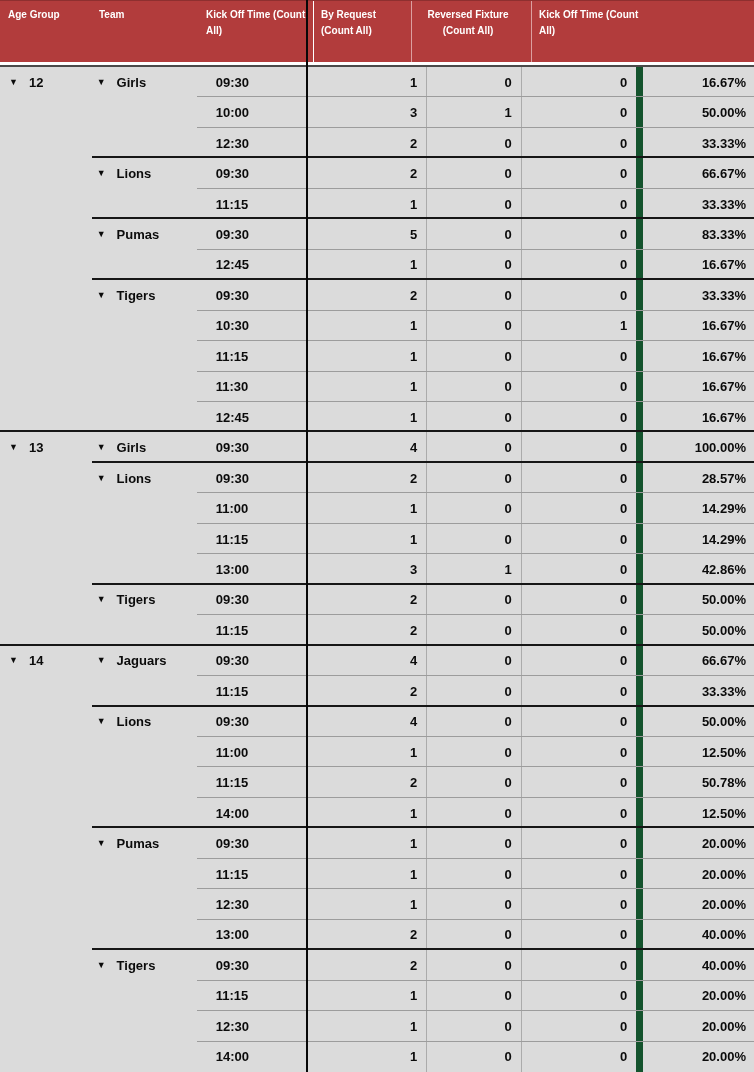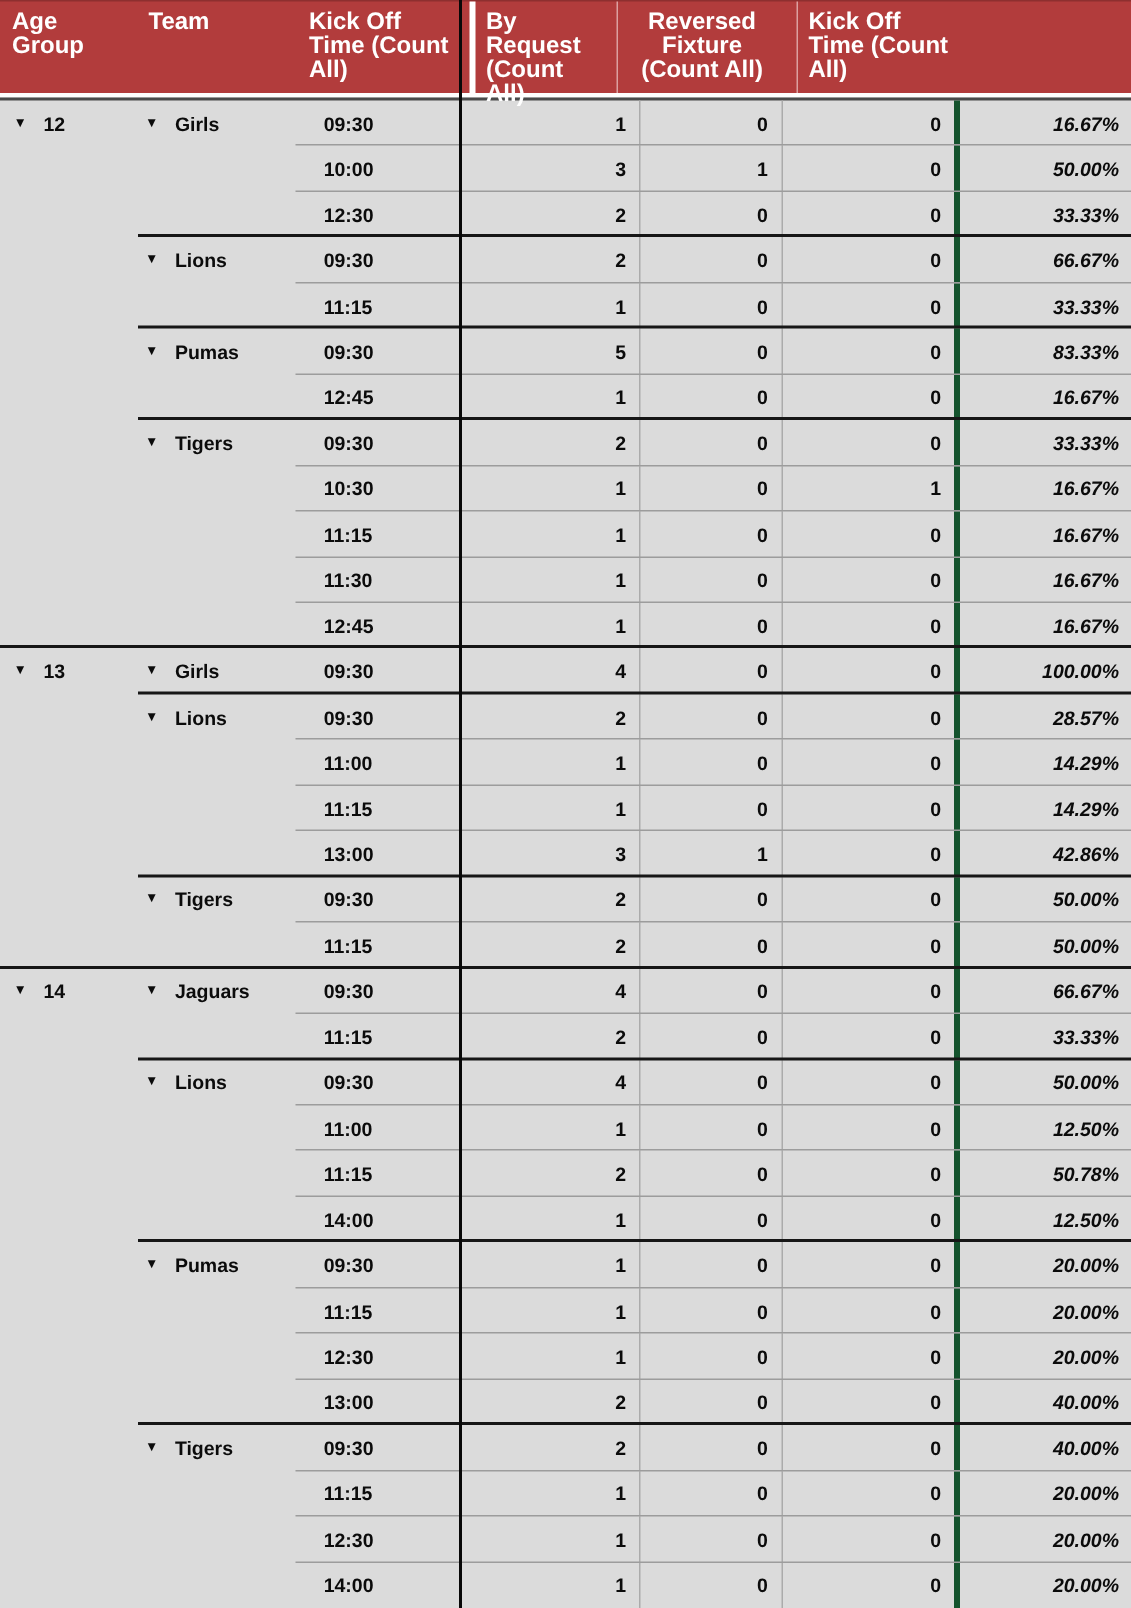--- a/index.html
+++ b/index.html
@@ -17,28 +17,28 @@
     display:flex;
     height:62px;
     background:#B23C3C;
     border-top:1px solid #8E2F2F;
     box-sizing:border-box;
   }
   .thead .hc{
     box-sizing:border-box;
     padding:6px 6px 0 7px;
     color:#fff;
-    font-size:16px;
+    font-size:10px;
     line-height:16px;
   }
   .hc1{width:92px;padding-left:8px!important;}
   .hc2{width:105px;}
   .hc3{width:109px;padding-left:6px!important;}
   .hc4{width:116px;padding-left:9px!important;}
-  .hc5{width:98px;border-left:4px solid #ffffff;}
+  .hc5{width:98px;border-left:1px solid #ffffff;}
   .hc6{width:120px;border-left:1px solid #DCA0A0;padding-right:14px!important;text-align:center;}
   .hc7{width:114px;border-left:1px solid #DCA0A0;}
   
   .strip-white{height:3px;background:#FFFFFF;}
   .strip-dark{height:2px;background:#4A4A4A;}
   
   .tbody{display:flex;flex-direction:column;height:1005px;}
   .row{
     position:relative;
     display:flex;
@@ -46,21 +46,21 @@
     align-items:center;
     font-size:13px;
   }
   .row .c{box-sizing:border-box;height:100%;display:flex;align-items:center;}
   .c1{width:92px;padding-left:9px;}
   .c2{width:105px;padding-left:8px;}
   .c3{width:109px;padding-left:6px;margin-left:20px;}
   .c4{width:116px;}
   .c5{width:98px;border-left:1px solid #ABABAB;}
   .c6{width:120px;border-left:1px solid #ABABAB;}
-  .c7{width:122px;border-left:4px solid #14532d;font-style:italic;}
+  .c7{width:122px;border-left:7px solid #14532d;}
   .num{justify-content:flex-end;padding-right:9px;}
   .pct{justify-content:flex-end;padding-right:8px;}
   .tri{
     font-size:9px;
     line-height:9px;
     margin-right:11px;
     transform:translateY(-0.5px);
     cursor:pointer;
   }
   

